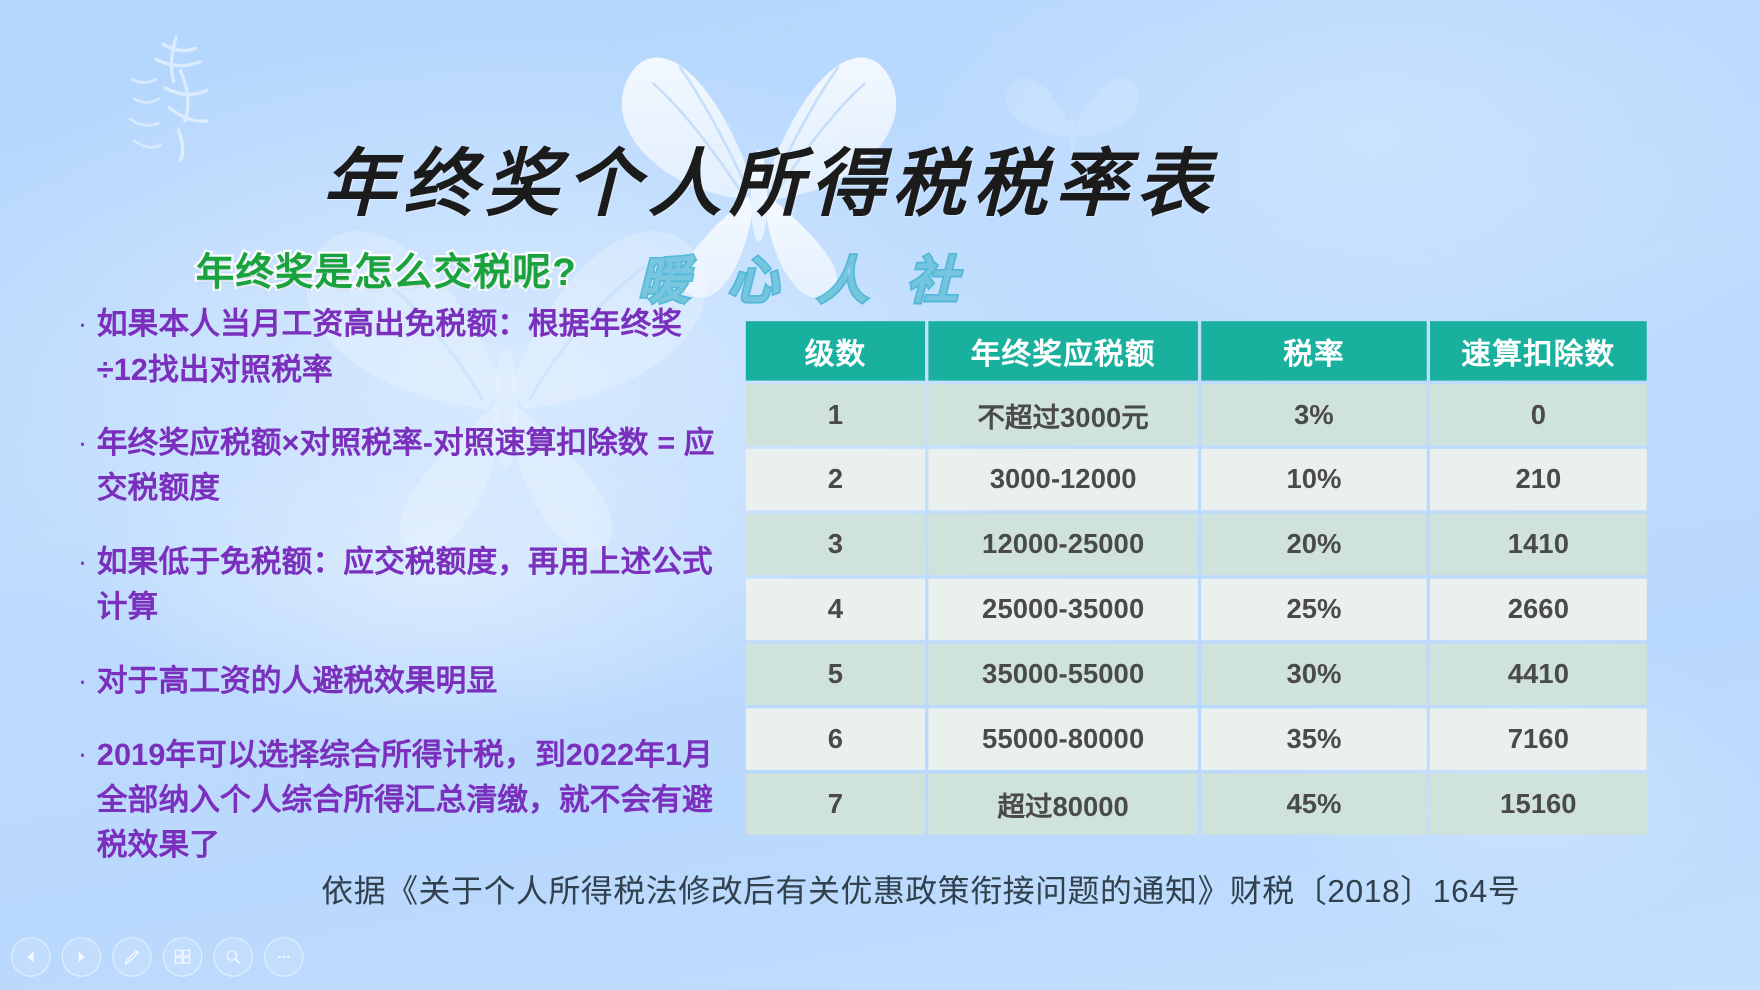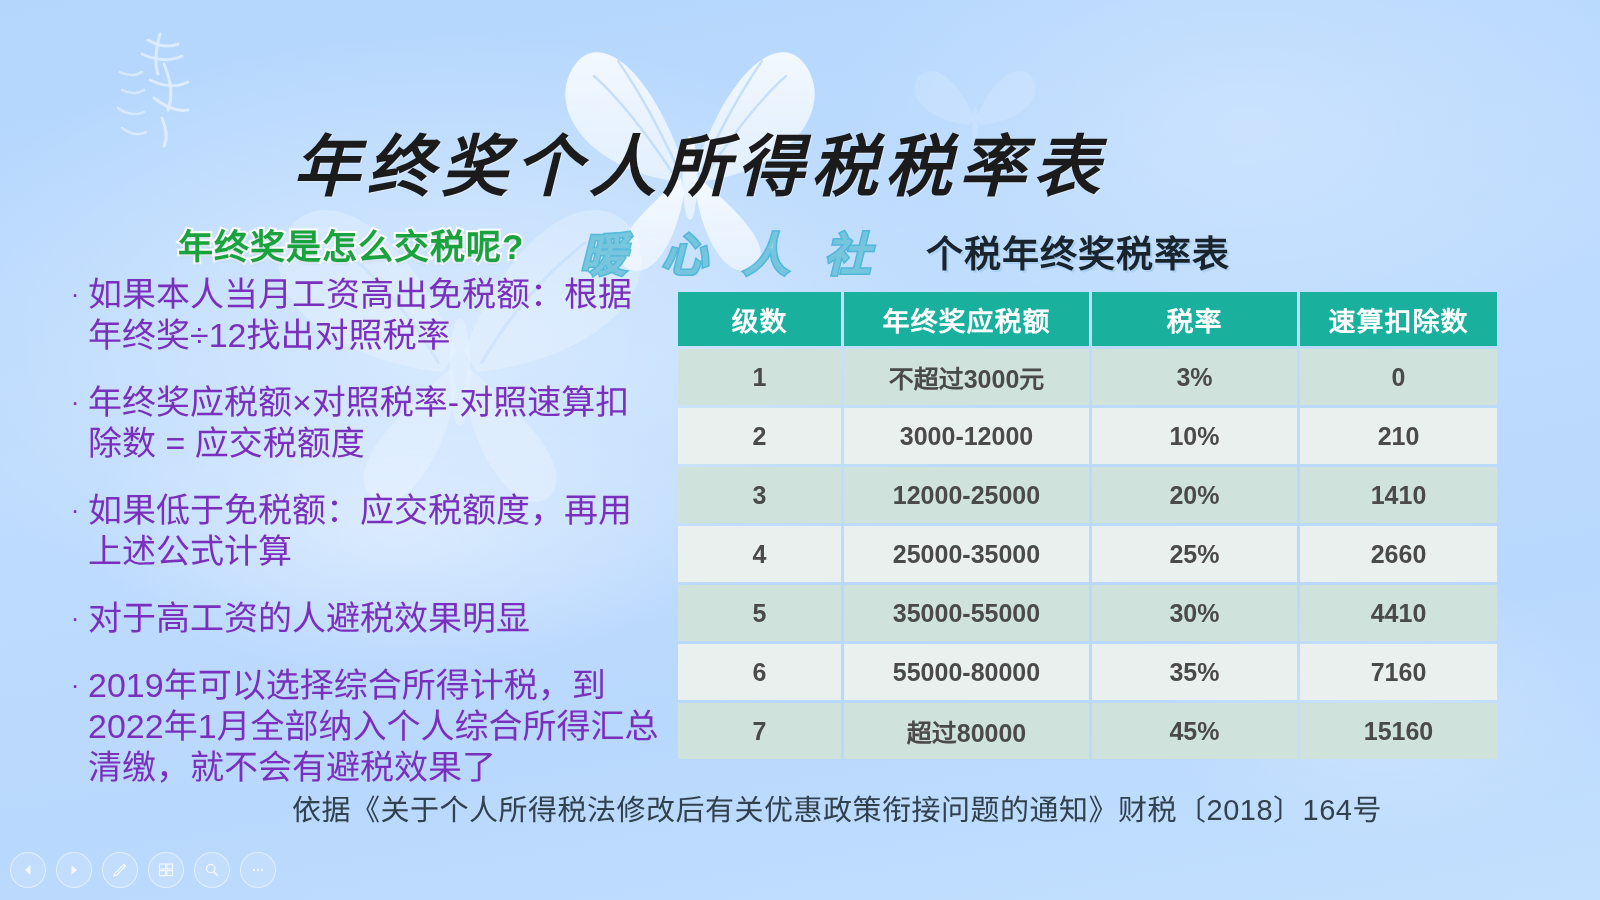--- a/index.html
+++ b/index.html
@@ -125,24 +125,25 @@
   .bullet-dot {
     flex: 0 0 auto;
     width: 26px;
     font-size: 26px;
     line-height: 40px;
     color: #7a2fbd;
     text-align: center;
   }
   .bullet-text {
     flex: 1 1 auto;
-    font-size: 34px;
+    font-size: 28px;
     line-height: 41px;
     color: #7a2fbd;
     letter-spacing: 0px;
+    font-weight: bold;
   }
 
   
   .watermark {
     position: absolute;
     left: 580px;
     top: 218px;
     font-family: "Liberation Serif", "DejaVu Serif", serif;
     font-size: 46px;
     font-weight: bold;
@@ -337,21 +338,20 @@
       <span class="bullet-text">对于高工资的人避税效果明显</span>
     </div>
     <div class="bullet-item">
       <span class="bullet-dot">·</span>
       <span class="bullet-text">2019年可以选择综合所得计税，到2022年1月全部纳入个人综合所得汇总清缴，就不会有避税效果了</span>
     </div>
   </div>
 
   <div class="watermark">暖 心 人 社</div>
 
-  <div class="table-heading">个税年终奖税率表</div>
 
   <div class="tax-table-wrap">
     <table class="tax-table">
       <colgroup>
         <col class="col-level">
           <col class="col-range">
           <col class="col-rate">
           <col class="col-deduct">
       </colgroup>
       <thead>

